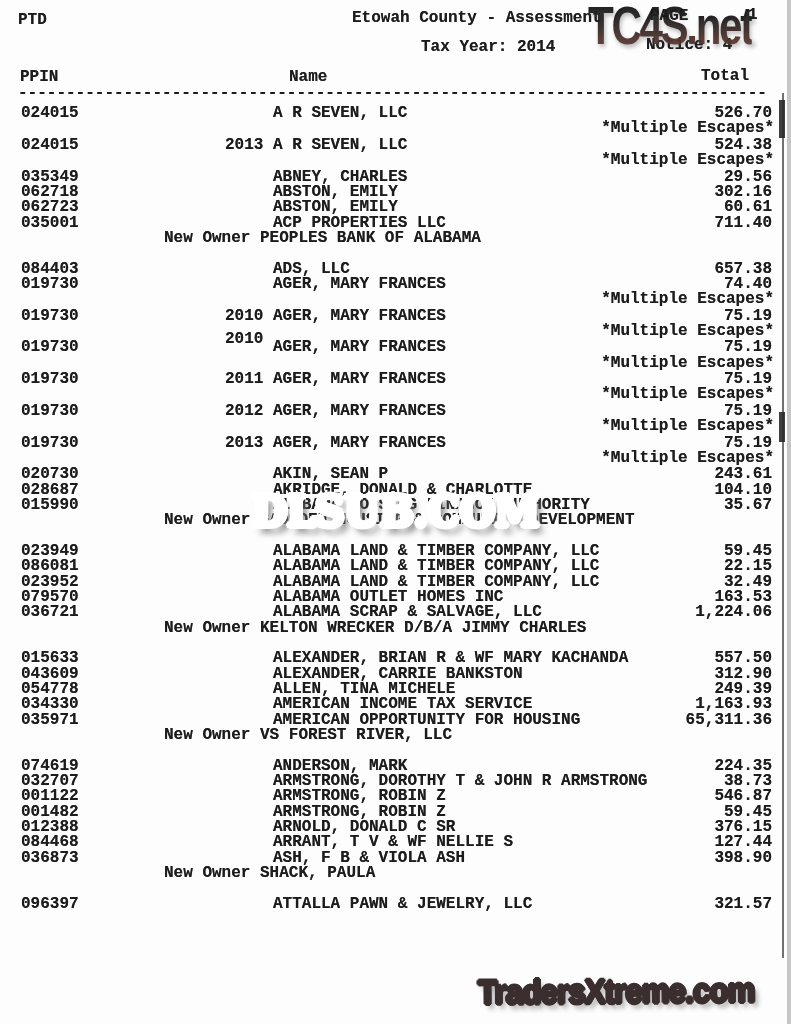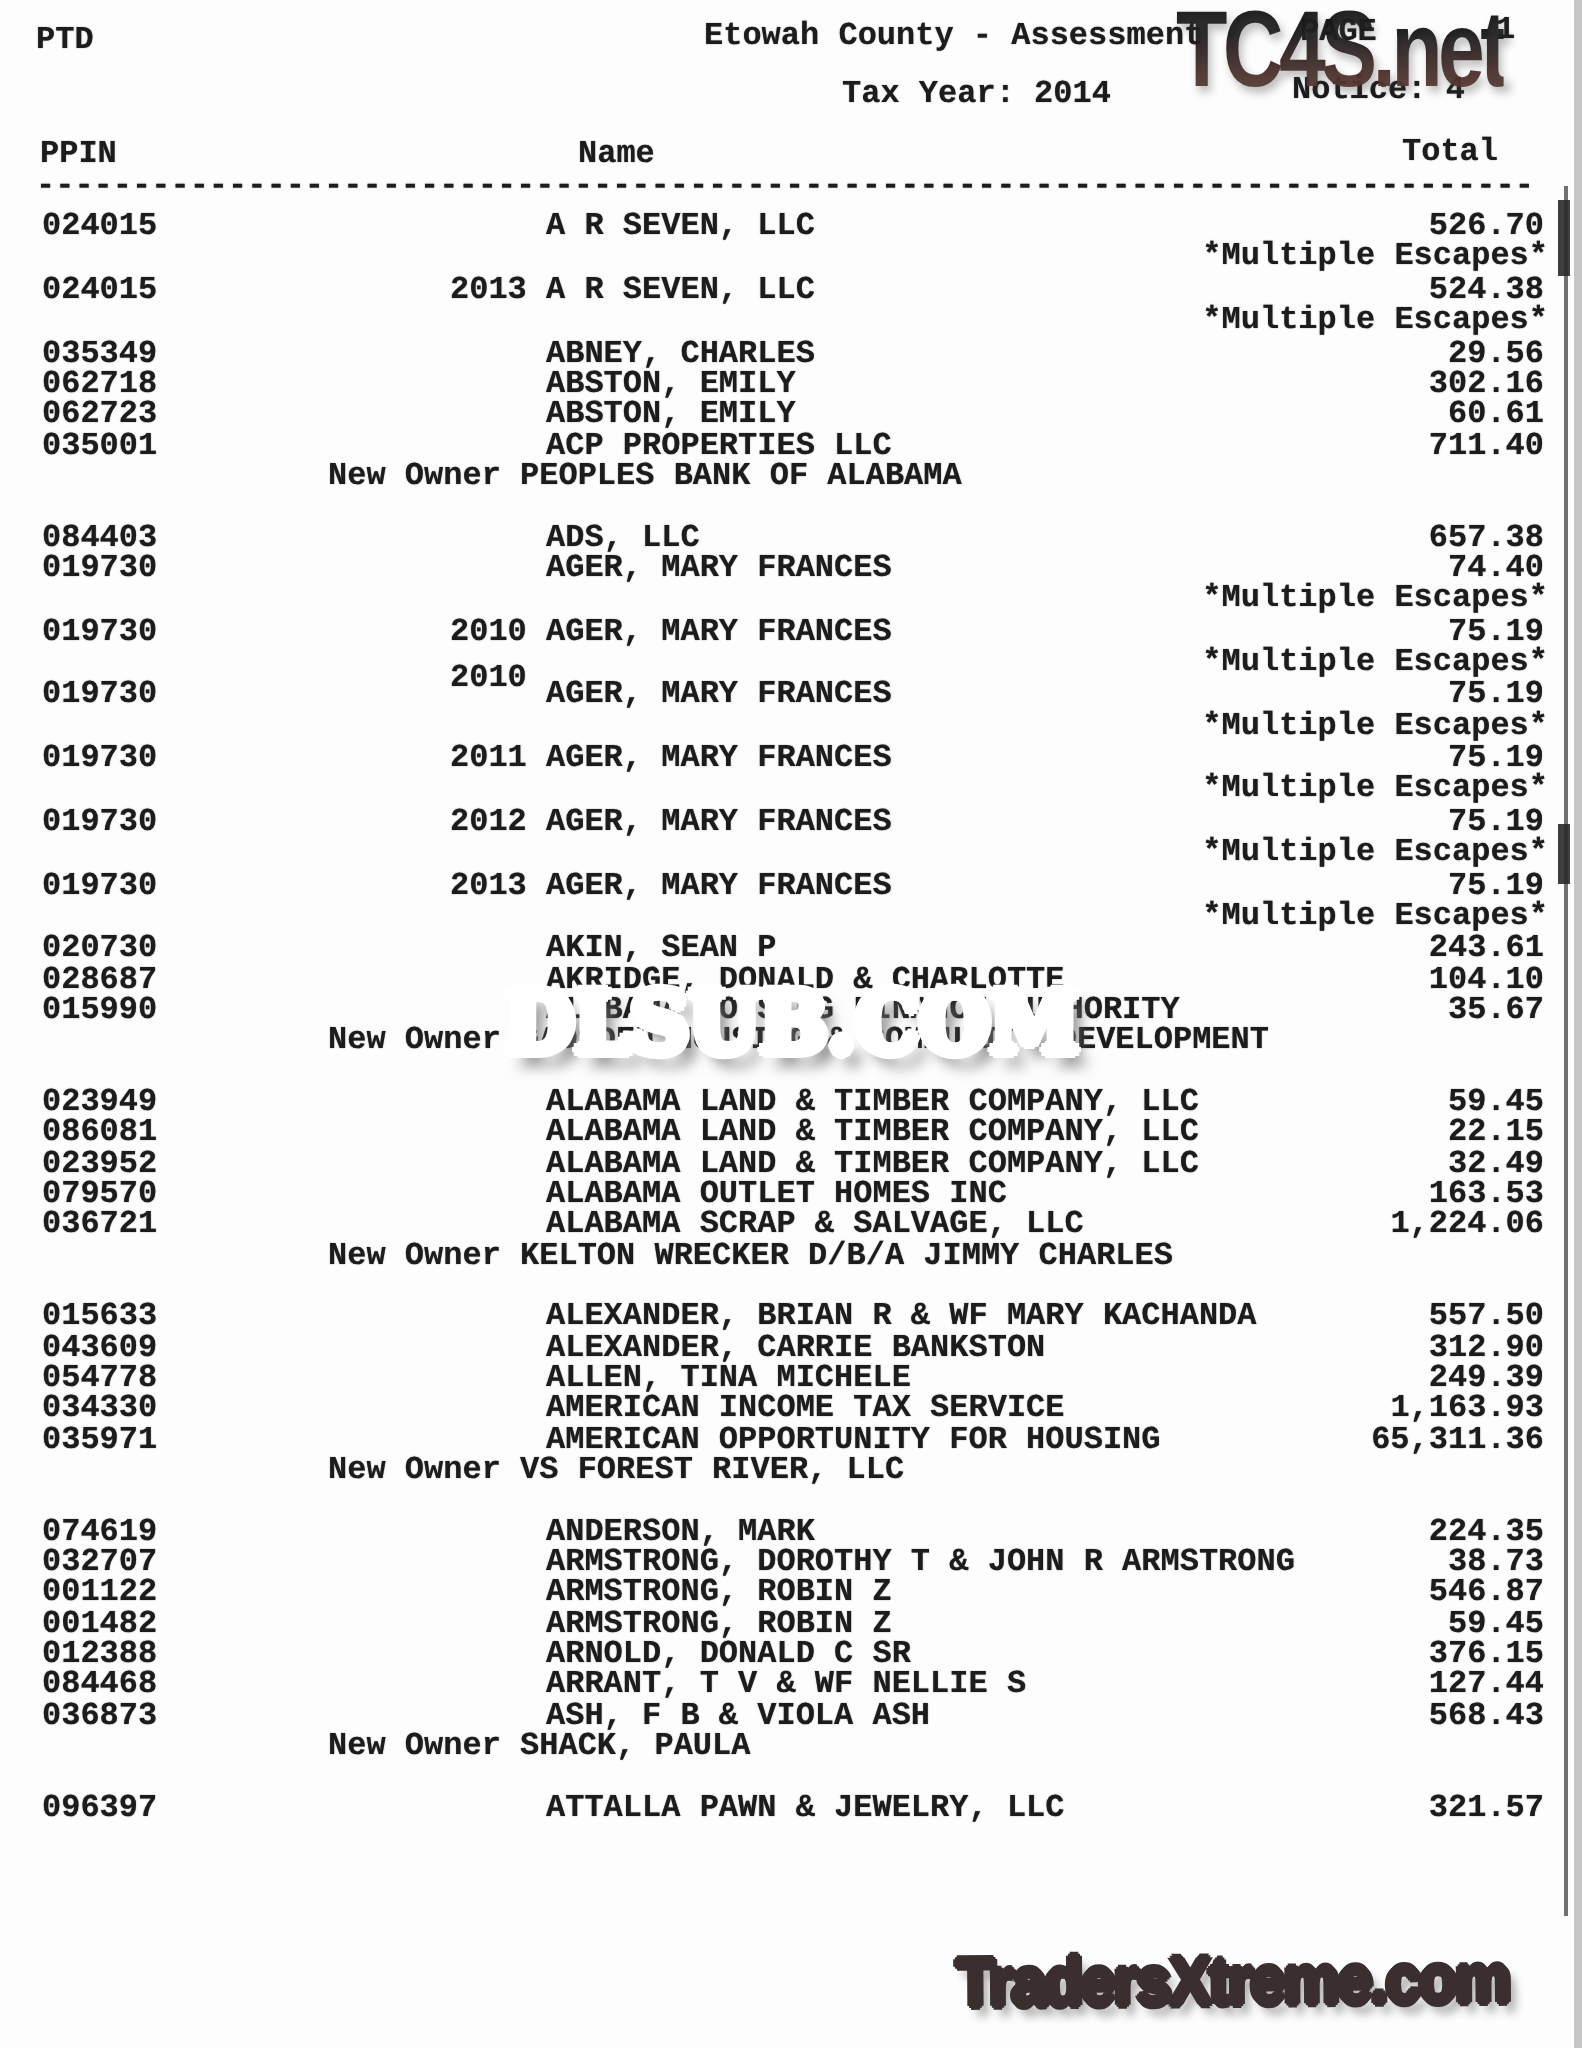--- a/index.html
+++ b/index.html
@@ -191,21 +191,21 @@
       <div class="cell name" style="top: 802.7px;">ARMSTRONG, ROBIN Z</div>
       <div class="cell total" style="top: 802.7px;">59.45</div>
       <div class="cell ppin" style="top: 818px;">012388</div>
       <div class="cell name" style="top: 818px;">ARNOLD, DONALD C SR</div>
       <div class="cell total" style="top: 818px;">376.15</div>
       <div class="cell ppin" style="top: 833.3px;">084468</div>
       <div class="cell name" style="top: 833.3px;">ARRANT, T V &amp; WF NELLIE S</div>
       <div class="cell total" style="top: 833.3px;">127.44</div>
       <div class="cell ppin" style="top: 848.6px;">036873</div>
       <div class="cell name" style="top: 848.6px;">ASH, F B &amp; VIOLA ASH</div>
-      <div class="cell total" style="top: 848.6px;">568.43</div>
+      <div class="cell total" style="top: 848.6px;">398.90</div>
       <div class="cell newowner" style="top: 864px;">New Owner SHACK, PAULA</div>
       <div class="cell ppin" style="top: 894.6px;">096397</div>
       <div class="cell name" style="top: 894.6px;">ATTALLA PAWN &amp; JEWELRY, LLC</div>
       <div class="cell total" style="top: 894.6px;">321.57</div>
     </div>
 
   <div class="edge-strip"></div>
   <div class="edge-line"></div>
   <div class="edge-tick" style="top:100px;height:38px"></div>
   <div class="edge-tick" style="top:412px;height:30px"></div>

